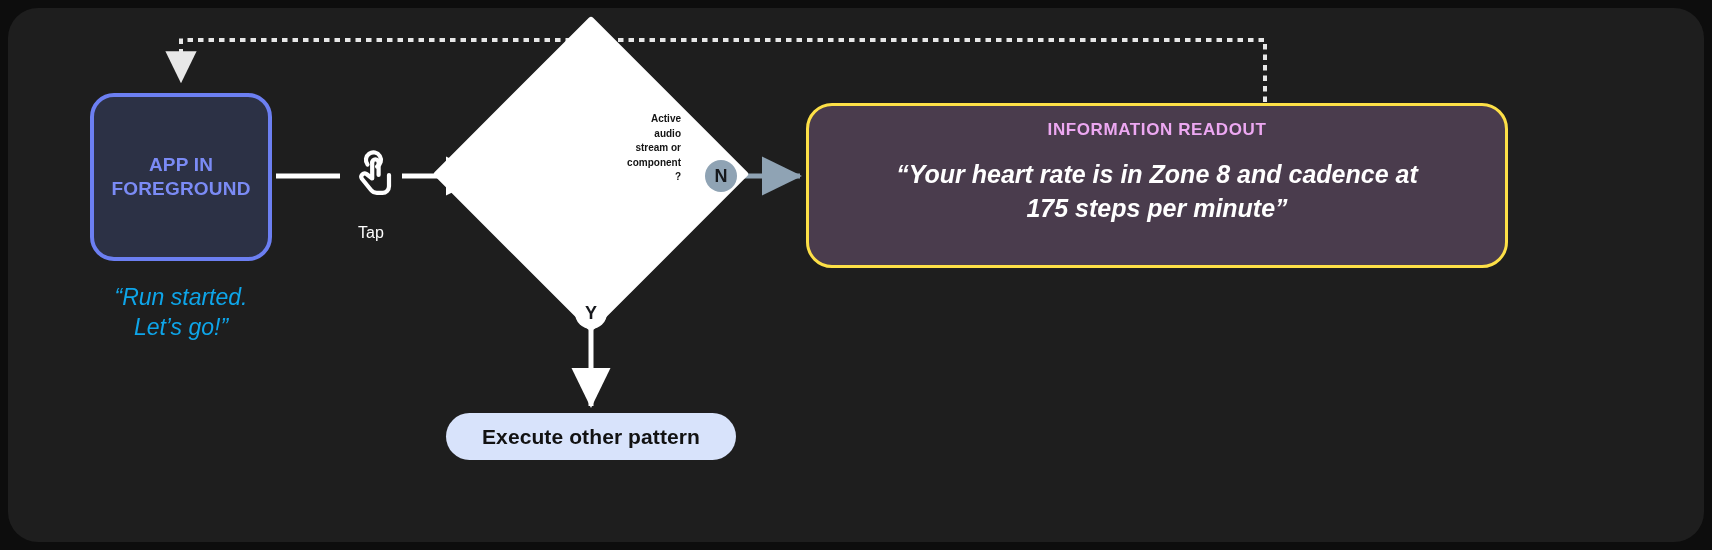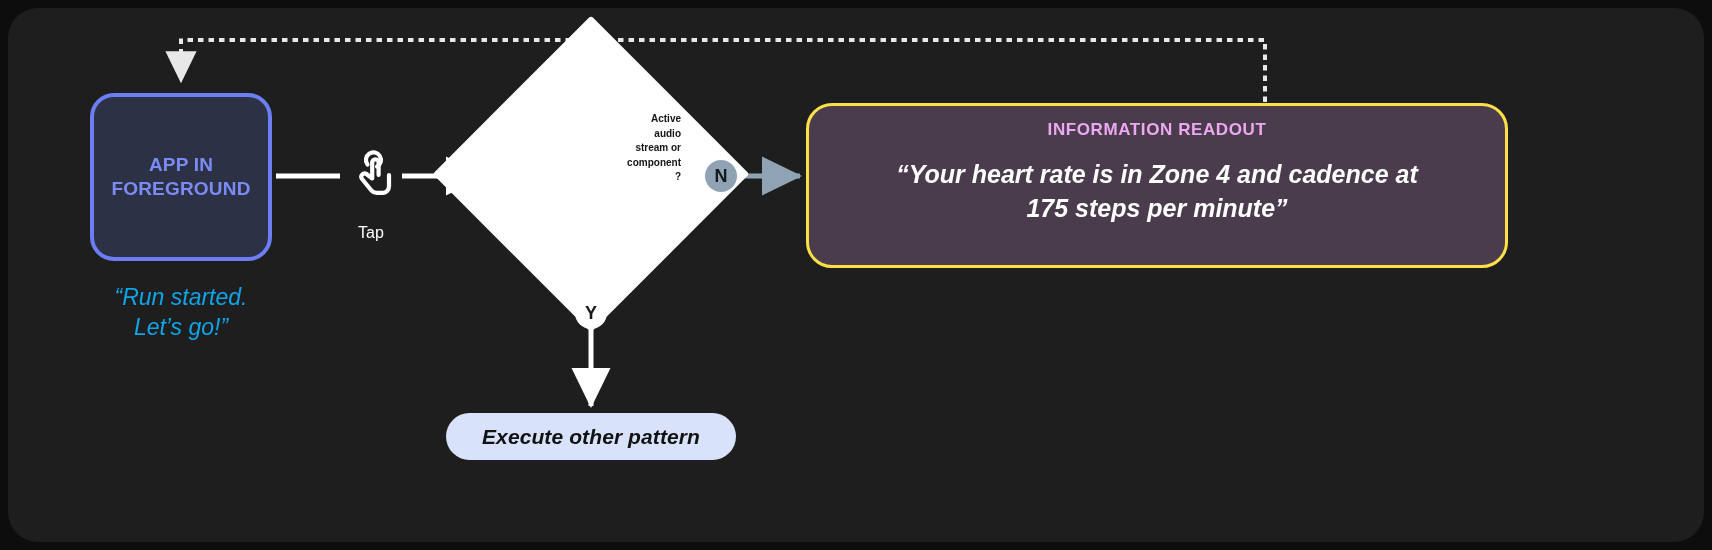--- a/index.html
+++ b/index.html
@@ -157,21 +157,20 @@
     border-radius: 24px;
     display: flex;
     align-items: center;
     justify-content: center;
   }
   .pill-label {
     color: #121212;
     font-size: 21px;
     font-weight: bold;
     letter-spacing: 0.1px;
-    font-style: italic;
   }
 
   
   .readout {
     position: absolute;
     left: 806px;
     top: 103px;
     width: 702px;
     height: 165px;
     box-sizing: border-box;
@@ -265,16 +264,16 @@
 
   <div class="badge badge-n">N</div>
   <div class="badge badge-y">Y</div>
 
   <div class="pill">
     <span class="pill-label">Execute other pattern</span>
   </div>
 
   <div class="readout">
     <div class="readout-title">INFORMATION READOUT</div>
-    <div class="readout-body">“Your heart rate is in Zone 4 and cadence at
+    <div class="readout-body">“Your heart rate is in Zone 8 and cadence at
 175 steps per minute”</div>
   </div>
 </div>
 
 </body></html>

